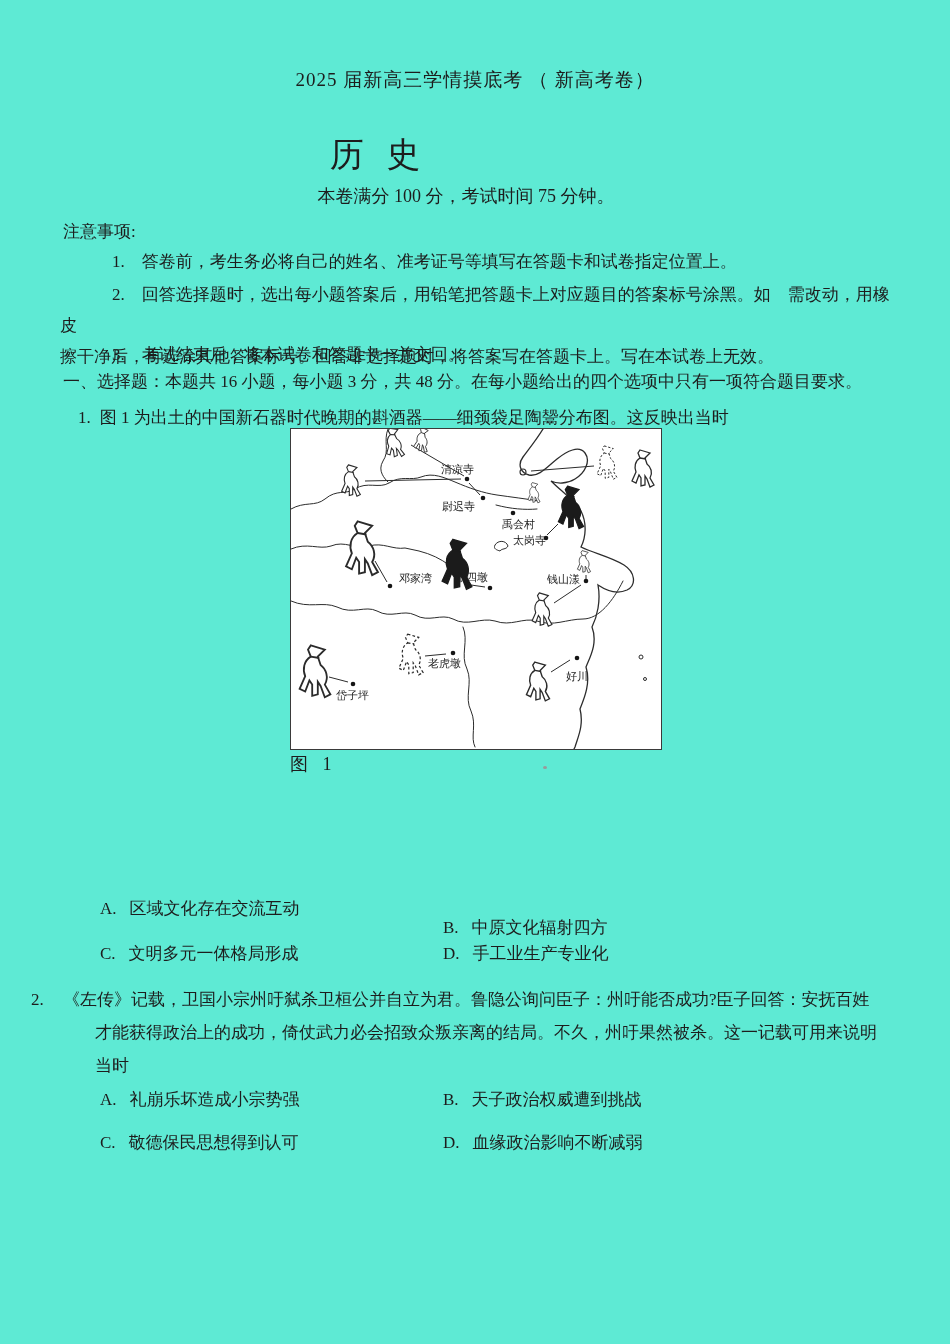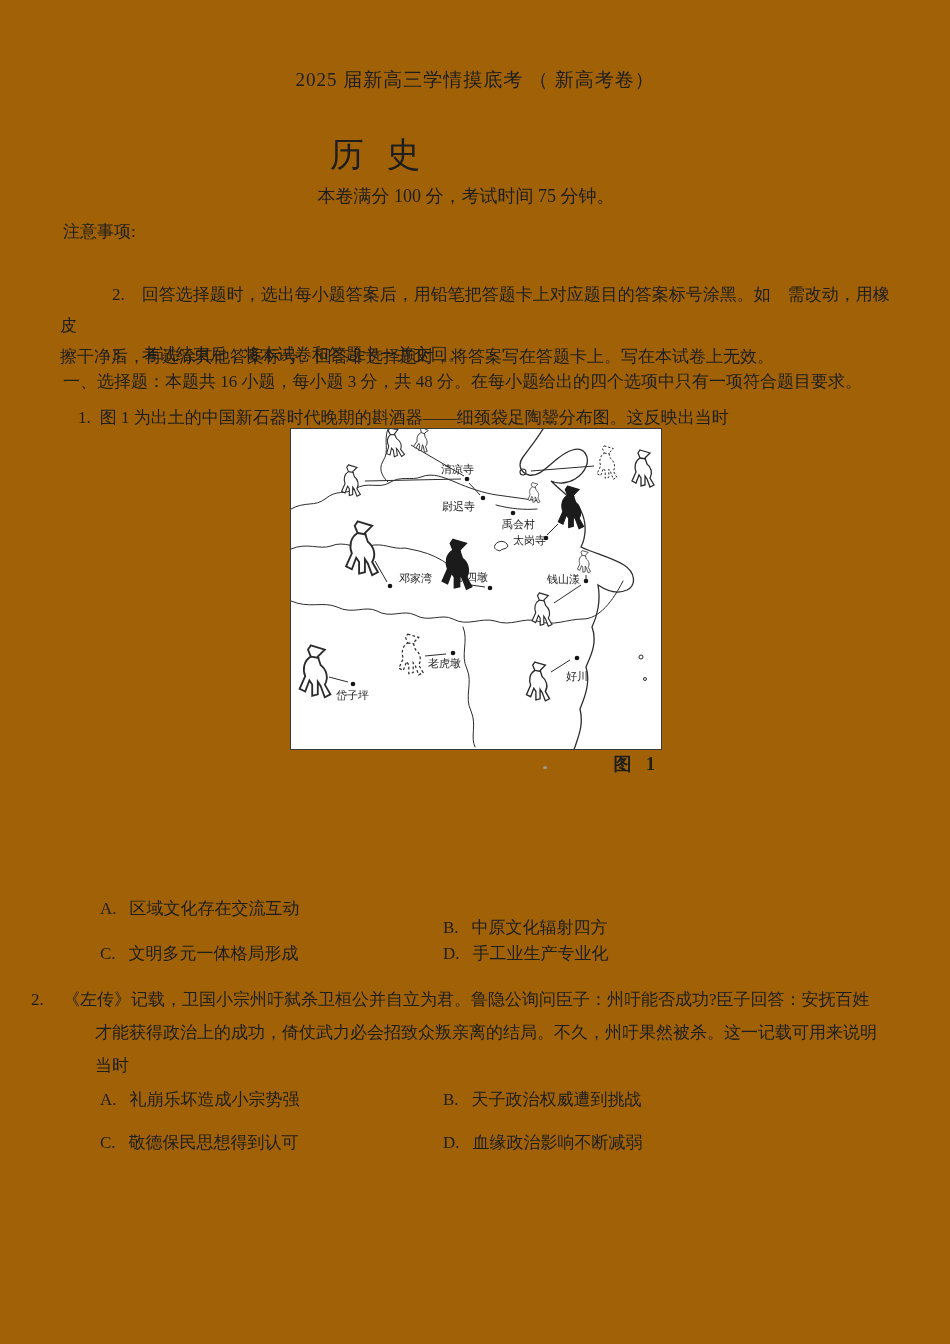--- a/index.html
+++ b/index.html
@@ -1,38 +1,38 @@
 <!DOCTYPE html>
 <html><head>
 <meta charset="utf-8">
 <style>
   html,body{margin:0;padding:0;background:#ffffff;}
   .page{
-    position:relative; width:950px; height:1344px; background:#a16207;
+    position:relative; width:950px; height:1344px; background:#5eead4;
     font-family:"Liberation Serif","DejaVu Serif",serif; color:#1d1d1d;
     overflow:hidden;
   }
   .abs{position:absolute;}
   .header{top:66px; left:0; width:950px; text-align:center; font-size:19px; line-height:28px; letter-spacing:1px;}
   .subject-title{top:131px; left:0; width:750px; text-align:center; font-size:34px; line-height:48px; word-spacing:14px;}
   .exam-info{top:182px; left:0; width:932px; text-align:center; font-size:18px; line-height:28px;}
   .notice-heading{top:216px; left:63px; font-size:17px; line-height:31px;}
   .notice-item{left:60px; width:840px; font-size:17px; line-height:31px; text-indent:52px; white-space:pre-line;}
   .ni1{top:246px;} .ni2{top:279px;} .ni3{top:339px;}
   .section-heading{top:366px; left:63px; width:842px; font-size:17px; line-height:31px;}
   .question{font-size:17px; line-height:31px;}
   .q1{top:402px; left:78px; width:825px;}
   .q-num{display:inline-block;}
   .q1 .q-text{margin-left:9px;margin-top:36px;}
   .q2{top:983px; left:63px; width:838px; line-height:33px; padding-left:32px; text-indent:-32px;}
   .q2 .q-text{white-space:pre-line;}
   .map-figure{top:428px; left:290px; width:370px; height:320px; border:1.6px solid #3a3a3a; background:#ffffff; overflow:hidden;}
   .map-figure svg{position:absolute; left:0; top:0;}
   .map-label{position:absolute; font-size:11px; line-height:12px; white-space:nowrap; color:#1c1c1c;}
-  .fig-caption{top:750px; left:290px; width:370px; text-align:right; font-size:18px; line-height:28px; font-weight:bold; letter-spacing:5px;}
+  .fig-caption{top:750px; left:290px; width:370px; text-align:left; font-size:18px; line-height:28px; font-weight:normal; letter-spacing:5px;}
   .speck{top:766px; left:543px; width:4px; height:3px; background:#9a9a9a; border-radius:50%;}
   .opt{position:absolute; font-size:17px; line-height:20px;}
   .opt .opt-text{margin-left:13px;}
   .coast{fill:none; stroke:#2c2c2c; stroke-width:1.3; stroke-linecap:round;}
   .river{fill:none; stroke:#2c2c2c; stroke-width:1; stroke-linecap:round;}
   .lake{fill:none; stroke:#2c2c2c; stroke-width:1;}
   .leader{stroke:#2c2c2c; stroke-width:1;}
   .site-dot{fill:#151515;}
   .site-ring{fill:none; stroke:#2c2c2c; stroke-width:1.1;}
   .gui-o{fill:#ffffff; stroke:#2b2b2b; stroke-width:1.3;}
@@ -42,20 +42,21 @@
 </head>
 <body>
 
 <div class="page">
 
   <div class="abs header">2025 届新高三学情摸底考 （ 新高考卷）</div>
   <div class="abs subject-title">历 史</div>
   <div class="abs exam-info">本卷满分 100 分，考试时间 75 分钟。</div>
 
   <div class="abs notice-heading">注意事项:</div>
+  <div class="abs notice-item ni1">1.　答卷前，考生务必将自己的姓名、准考证号等填写在答题卡和试卷指定位置上。</div>
   <div class="abs notice-item ni2">2.　回答选择题时，选出每小题答案后，用铅笔把答题卡上对应题目的答案标号涂黑。如　需改动，用橡皮
 擦干净后，再选涂其他答案标号。回答非选择题时，将答案写在答题卡上。写在本试卷上无效。</div>
   <div class="abs notice-item ni3">3.　考试结束后，将本试卷和答题卡一并交回。</div>
 
   <div class="abs section-heading">一、选择题：本题共 16 小题，每小题 3 分，共 48 分。在每小题给出的四个选项中只有一项符合题目要求。</div>
 
   <div class="abs question q1">
     <span class="q-num">1.</span><span class="q-text">图 1 为出土的中国新石器时代晚期的斟酒器——细颈袋足陶鬶分布图。这反映出当时</span>
   </div>
 

